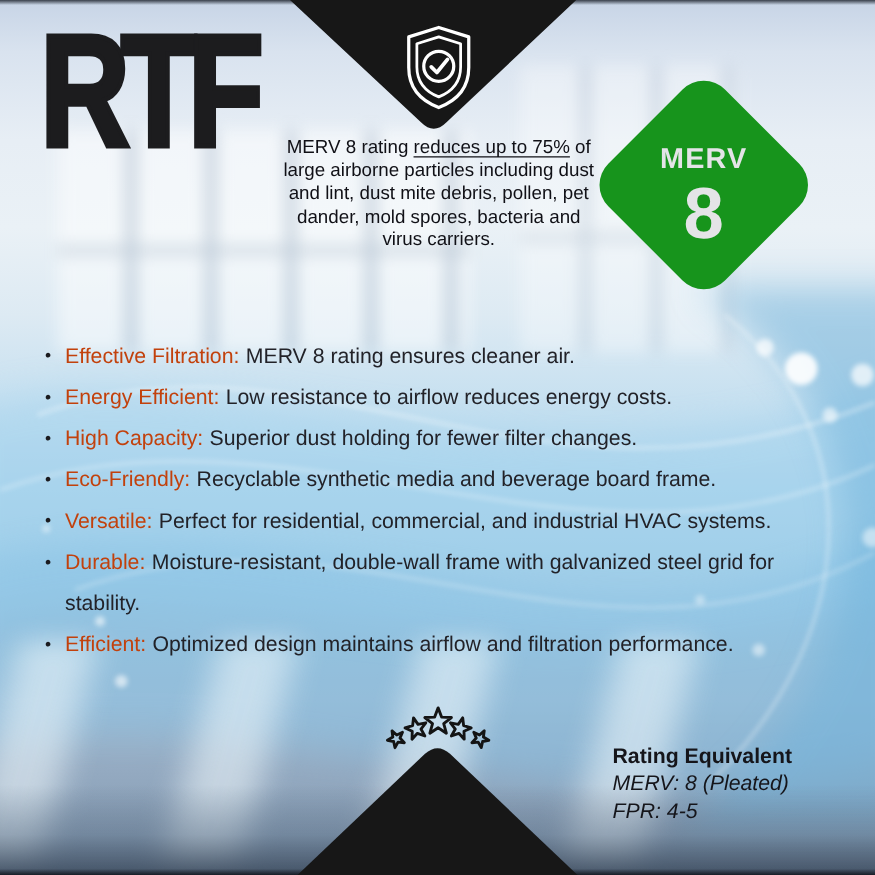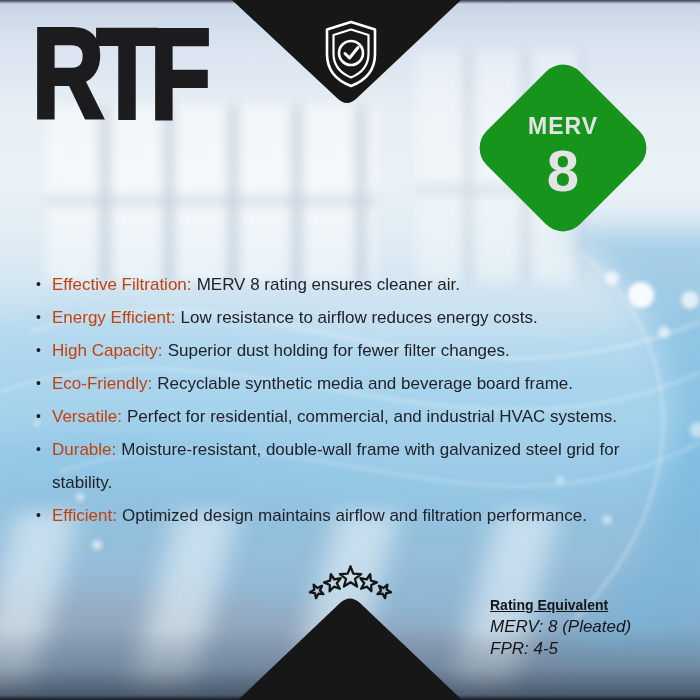--- a/index.html
+++ b/index.html
@@ -102,21 +102,21 @@
     position: absolute; left: 36px; top: 268px; width: 624px;
     margin: 0; padding: 0; list-style: none;
     font-size: 17px; line-height: 33px; color: #222228;
   }
   .kb-list li { position: relative; padding-left: 16px; margin: 0; }
   .kb-list .dot { position: absolute; left: 0; top: 0; font-size: 14px; color: #1b1b1f; }
   .kb-list .bl { font-weight: normal; color: #c2410c; margin-right: .3em; }
 
   
   .rating { position: absolute; left: 490px; top: 594px; color: #15151a; }
-  .rating-title { font-size: 14px; font-weight: bold; line-height: 22px; text-decoration: underline; }
+  .rating-title { font-size: 17px; font-weight: bold; line-height: 22px; }
   .rating-row { font-size: 17px; line-height: 22px; font-style: italic; }
 </style>
 </head>
 <body>
 
 <div class="poster">
 
   <div class="bg bg-base"></div>
   <div class="bg win win-left"></div>
   <div class="bg win win-right"></div>
@@ -163,20 +163,21 @@
   <svg class="top-banner" width="700" height="115" viewBox="0 0 700 115">
     <path d="M232 0 H461 L357 98 Q347 108 337 98 Z" fill="#171717"></path>
   </svg>
   <svg class="shield" width="58" height="70" viewBox="0 0 58 70" fill="none">
     <path d="M29 3 L53 10.5 V35 C53 51 43.5 61.5 29 67 C14.5 61.5 5 51 5 35 V10.5 Z" stroke="#ffffff" stroke-width="2.6" stroke-linejoin="round"></path>
     <path d="M29 10.5 L46.5 16 V34.5 C46.5 46 40 54 29 58.5 C18 54 11.5 46 11.5 34.5 V16 Z" stroke="#ffffff" stroke-width="2.2" stroke-linejoin="round"></path>
     <circle cx="29" cy="34" r="12" stroke="#ffffff" stroke-width="2.6"></circle>
     <path d="M23 34.5 L27.5 39 L36 28.5" stroke="#ffffff" stroke-width="3" stroke-linecap="round" stroke-linejoin="round"></path>
   </svg>
 
+  <p class="desc"><span>MERV 8 rating </span><span class="u">reduces up to 75%</span><span> of large airborne particles including dust and lint, dust mite debris, pollen, pet dander, mold spores, bacteria and virus carriers.</span></p>
 
   <div class="diamond-wrap">
     <div class="diamond"></div>
     <div class="diamond-content">
       <div class="merv-label">MERV</div>
       <div class="merv-value">8</div>
     </div>
   </div>
 
   <ul class="kb-list">

